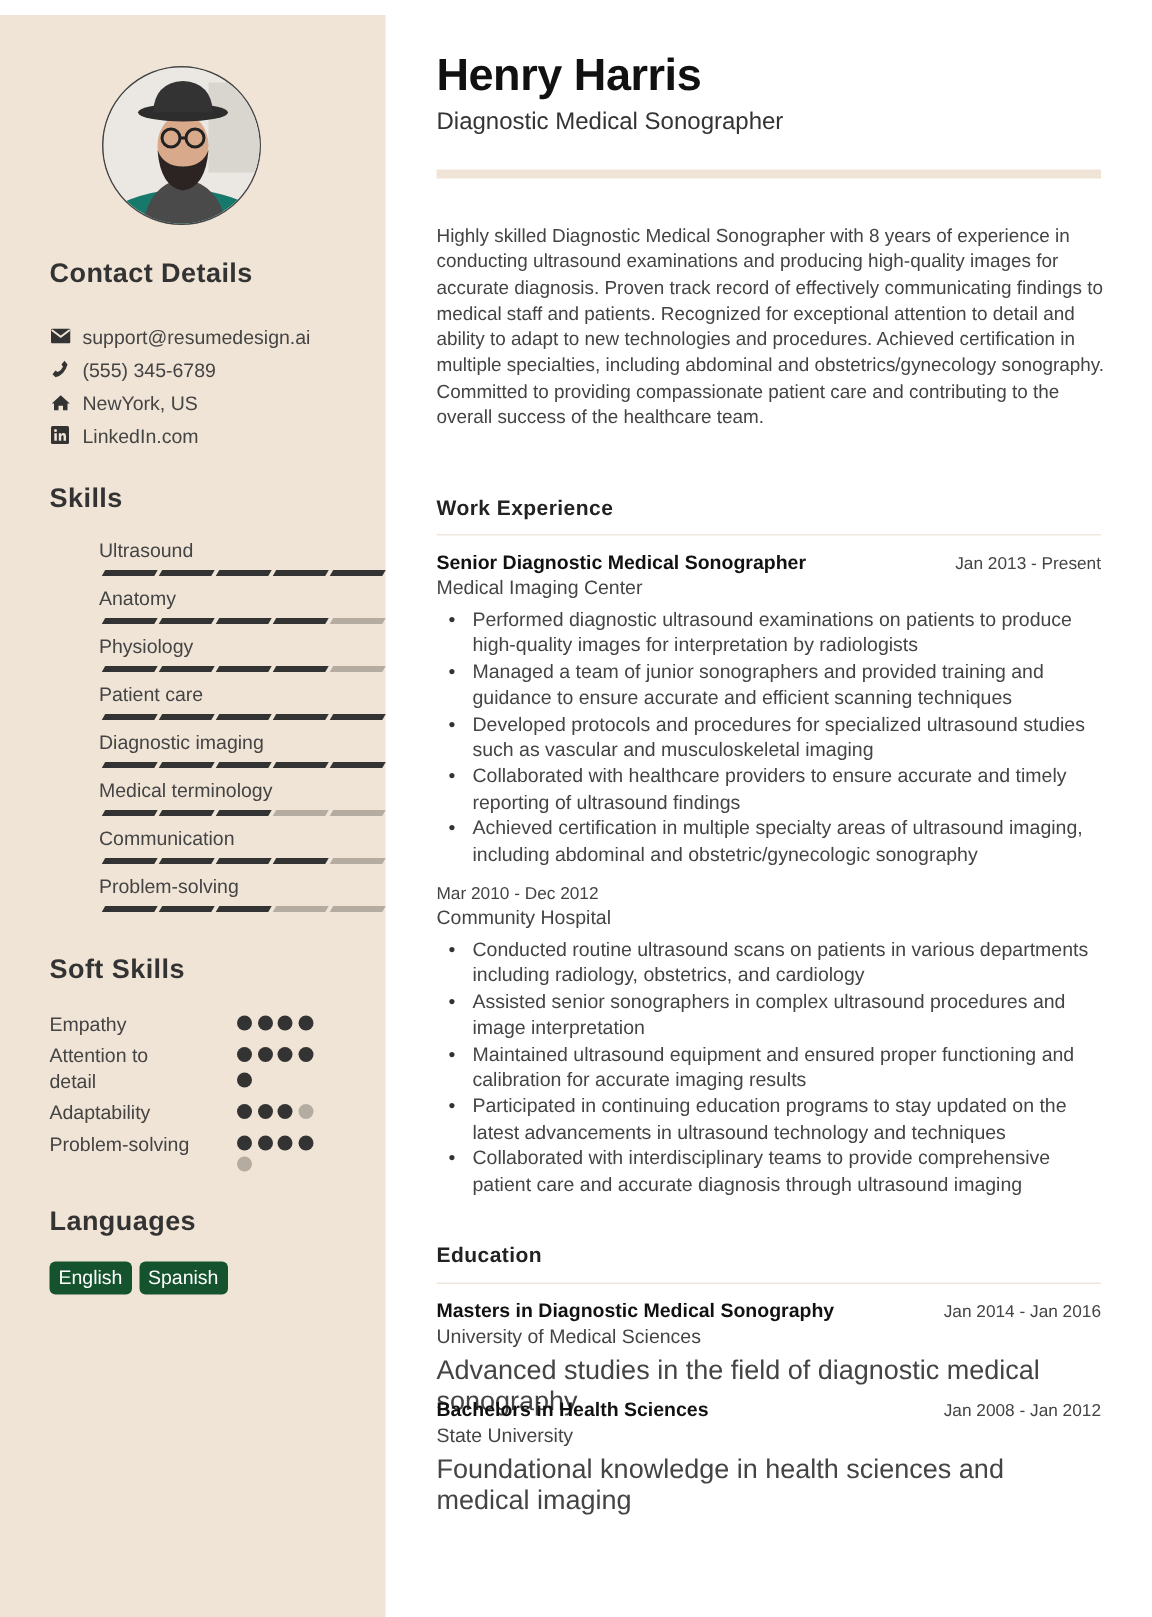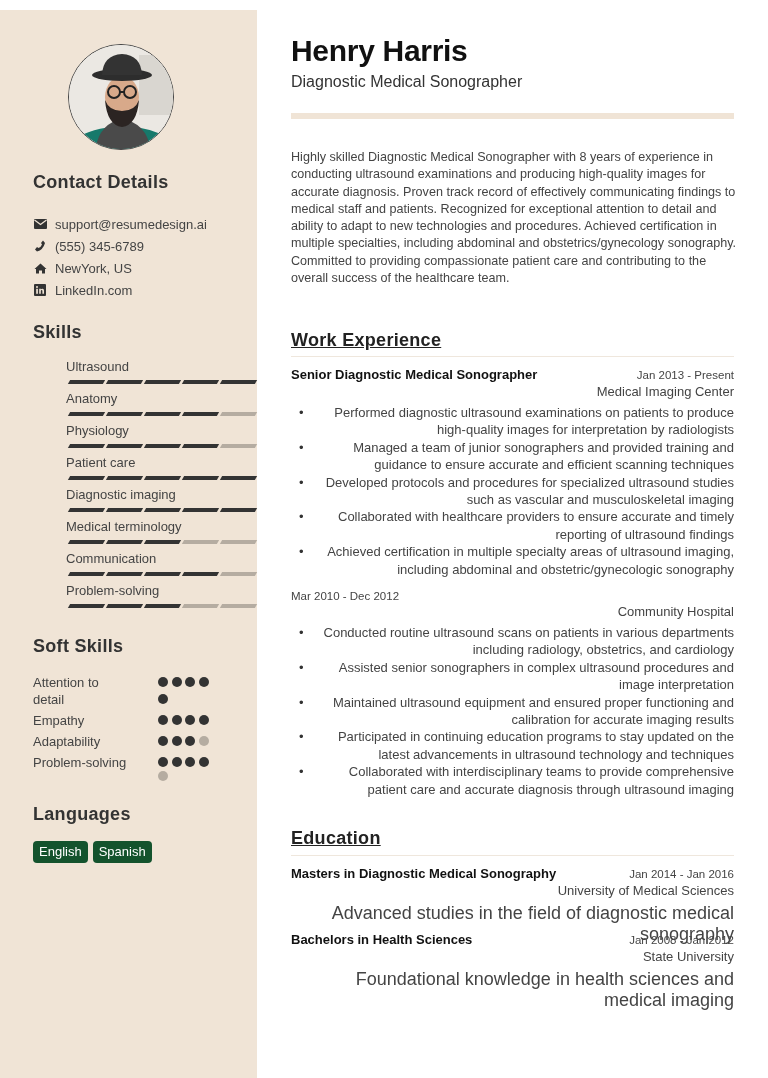--- a/index.html
+++ b/index.html
@@ -31,24 +31,24 @@
 
   .langs { position: absolute; left: 33px; top: 831px; display: flex; gap: 5px; }
   .lang { background: #14532d; color: #fff; font-size: 13px; padding: 3px 6px; border-radius: 4px; line-height: 16px; }
 
   .main { position: absolute; left: 291px; top: 0; width: 443px; }
   .name { position: absolute; top: 34px; font-size: 30px; font-weight: bold; color: #111; letter-spacing: -0.3px; }
   .title { position: absolute; top: 73px; font-size: 16px; color: #333; white-space: nowrap; }
   .topbar { position: absolute; top: 113px; width: 443px; height: 6px; background: #F0E4D6; }
   .summary { position: absolute; top: 149px; width: 445px; font-size: 12.6px; line-height: 17.3px; color: #444; }
 
-  .sec-h { position: absolute; font-size: 18px; font-weight: bold; color: #222; letter-spacing: 0.3px; text-decoration: underline; }
+  .sec-h { position: absolute; font-size: 14px; font-weight: bold; color: #222; letter-spacing: 0.3px; }
   .sec-rule { position: absolute; width: 443px; height: 1px; background: #efe7dd; }
 
-  .entry { position: absolute; width: 443px; text-align: right; }
+  .entry { position: absolute; width: 443px; }
   .entry-head { display: flex; justify-content: space-between; align-items: baseline; }
   .entry-title { font-size: 13px; font-weight: bold; color: #111; }
   .entry-date { font-size: 11.5px; color: #444; }
   .entry-org { font-size: 13px; color: #444; margin-top: 2px; }
   .entry-desc { font-size: 18px; color: #444; margin-top: 5px; }
   ul.bullets { list-style: none; margin-top: 5px; }
   ul.bullets li { position: relative; padding-left: 24px; font-size: 13px; line-height: 17.4px; color: #444; }
   ul.bullets li::before { content: "\2022"; position: absolute; left: 8px; top: 0; color: #333; }
 </style>
 </head>
@@ -191,32 +191,32 @@
           <span class="bar"></span>
           <span class="bar off"></span>
           <span class="bar off"></span>
         </div>
       </div>
     </div>
 
   <div class="side-h" style="top:626px;">Soft Skills</div>
   <div class="soft" id="soft-list">
       <div class="soft-item">
+        <div class="lbl">Empathy</div>
+        <div class="dots">
+          <span class="dot"></span>
+          <span class="dot"></span>
+          <span class="dot"></span>
+          <span class="dot"></span>
+        </div>
+      </div>
+      <div class="soft-item">
         <div class="lbl" style="width: 125px; padding-right: 40px;">Attention to detail</div>
         <div class="dots">
           <span class="dot"></span>
-          <span class="dot"></span>
-          <span class="dot"></span>
-          <span class="dot"></span>
-          <span class="dot"></span>
-        </div>
-      </div>
-      <div class="soft-item">
-        <div class="lbl">Empathy</div>
-        <div class="dots">
           <span class="dot"></span>
           <span class="dot"></span>
           <span class="dot"></span>
           <span class="dot"></span>
         </div>
       </div>
       <div class="soft-item">
         <div class="lbl">Adaptability</div>
         <div class="dots">
           <span class="dot"></span>

